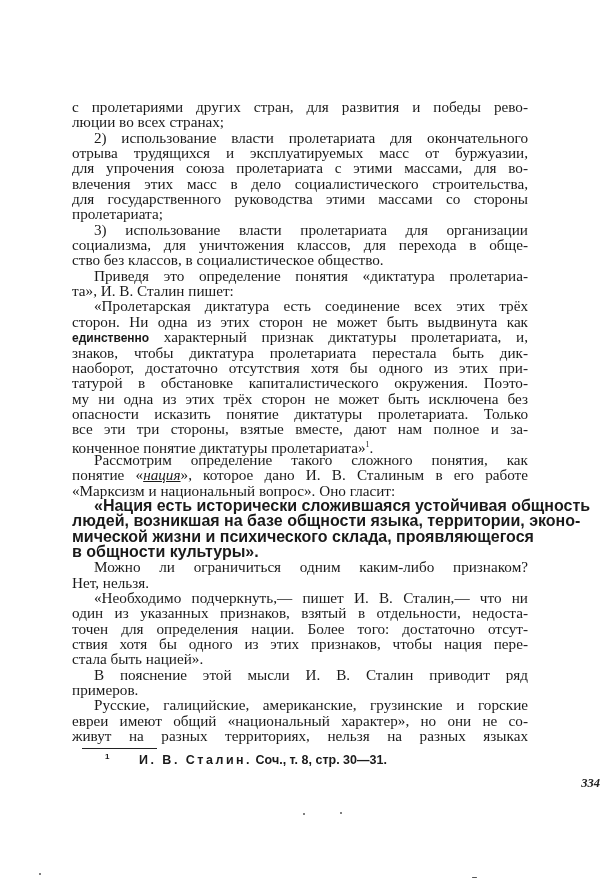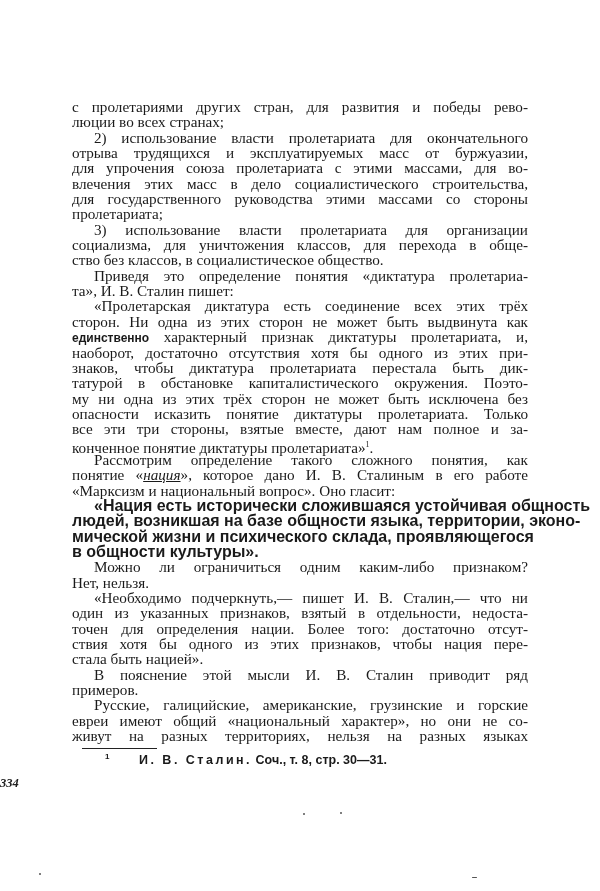--- a/index.html
+++ b/index.html
@@ -14,21 +14,21 @@
   .line { display: block; white-space: nowrap; text-align-last: justify; text-align: justify; height: 15.35px; }
   .line.last { text-align-last: left; }
   .ind { padding-left: 22px; }
   .b { font-weight: bold; font-family: "Liberation Sans", sans-serif; font-size: 12px; }
   .bq { font-weight: bold; font-family: "Liberation Sans", sans-serif; font-size: 16px; }
   .it { font-style: italic; text-decoration: underline; }
   .fn-rule { position: absolute; left: 82px; top: 748px; width: 75px; border-top: 1px solid #222; }
   .footnote { position: absolute; left: 105px; top: 752px; font-family: "Liberation Sans", sans-serif; font-size: 12.5px; font-weight: bold; color: #1a1a1a; }
   .footnote .sp { letter-spacing: 2.5px; margin-left: 26px; }
   .footnote sup { font-size: 8px; }
-  .page-num { position: absolute; left: 0; width: 600px; top: 776px; text-align: left; font-family: "Liberation Serif", serif; font-style: italic; font-weight: bold; font-size: 12.5px; color: #222; }
+  .page-num { position: absolute; left: 0; width: 600px; top: 776px; text-align: right; font-family: "Liberation Serif", serif; font-style: italic; font-weight: bold; font-size: 12.5px; color: #222; }
   .speck { position: absolute; width: 2px; height: 2px; background: #555; border-radius: 1px; }
 </style>
 </head>
 <body>
 
 <div class="page">
 
   <span class="line">с пролетариями других стран, для развития и победы рево-</span>
   <span class="line last">люции во всех странах;</span>
   <span class="line ind">2) использование власти пролетариата для окончательного</span>
@@ -38,22 +38,22 @@
   <span class="line">для государственного руководства этими массами со стороны</span>
   <span class="line last">пролетариата;</span>
   <span class="line ind">3) использование власти пролетариата для организации</span>
   <span class="line">социализма, для уничтожения классов, для перехода в обще-</span>
   <span class="line last">ство без классов, в социалистическое общество.</span>
   <span class="line ind">Приведя это определение понятия «диктатура пролетариа-</span>
   <span class="line last">та», И. В. Сталин пишет:</span>
   <span class="line ind">«Пролетарская диктатура есть соединение всех этих трёх</span>
   <span class="line">сторон. Ни одна из этих сторон не может быть выдвинута как</span>
   <span class="line"><b class="b">единственно</b><span> характерный признак диктатуры пролетариата, и,</span></span>
+  <span class="line">знаков, чтобы диктатура пролетариата перестала быть дик-</span>
   <span class="line">наоборот, достаточно отсутствия хотя бы одного из этих при-</span>
-  <span class="line">знаков, чтобы диктатура пролетариата перестала быть дик-</span>
   <span class="line">татурой в обстановке капиталистического окружения. Поэто-</span>
   <span class="line">му ни одна из этих трёх сторон не может быть исключена без</span>
   <span class="line">опасности исказить понятие диктатуры пролетариата. Только</span>
   <span class="line">все эти три стороны, взятые вместе, дают нам полное и за-</span>
   <span class="line last"><span>конченное понятие диктатуры пролетариата»</span><sup style="font-size:8px">1</sup><span>.</span></span>
   <span class="line ind">Рассмотрим определение такого сложного понятия, как</span>
   <span class="line"><span>понятие «</span><i class="it">нация</i><span>», которое дано И. В. Сталиным в его работе</span></span>
   <span class="line last">«Марксизм и национальный вопрос». Оно гласит:</span>
   <span class="line ind bq">«Нация есть исторически сложившаяся устойчивая общность</span>
   <span class="line bq">людей, возникшая на базе общности языка, территории, эконо-</span>

